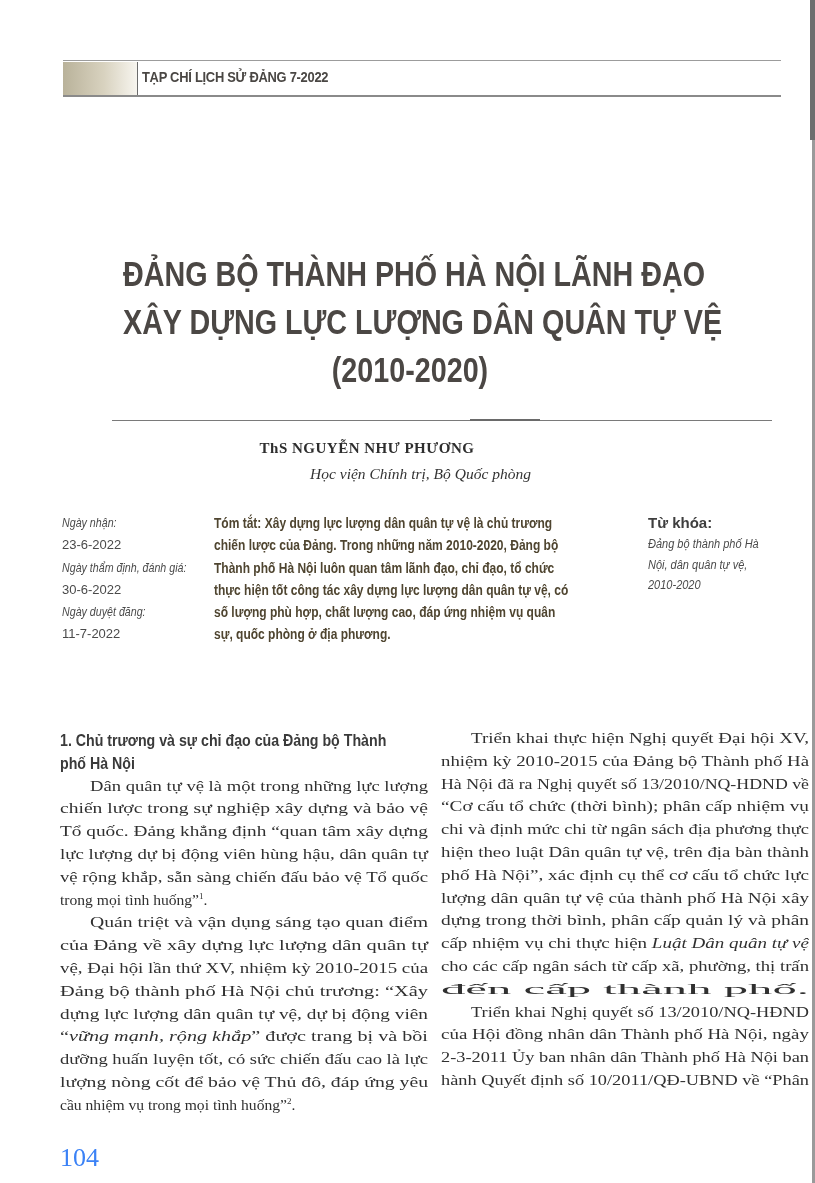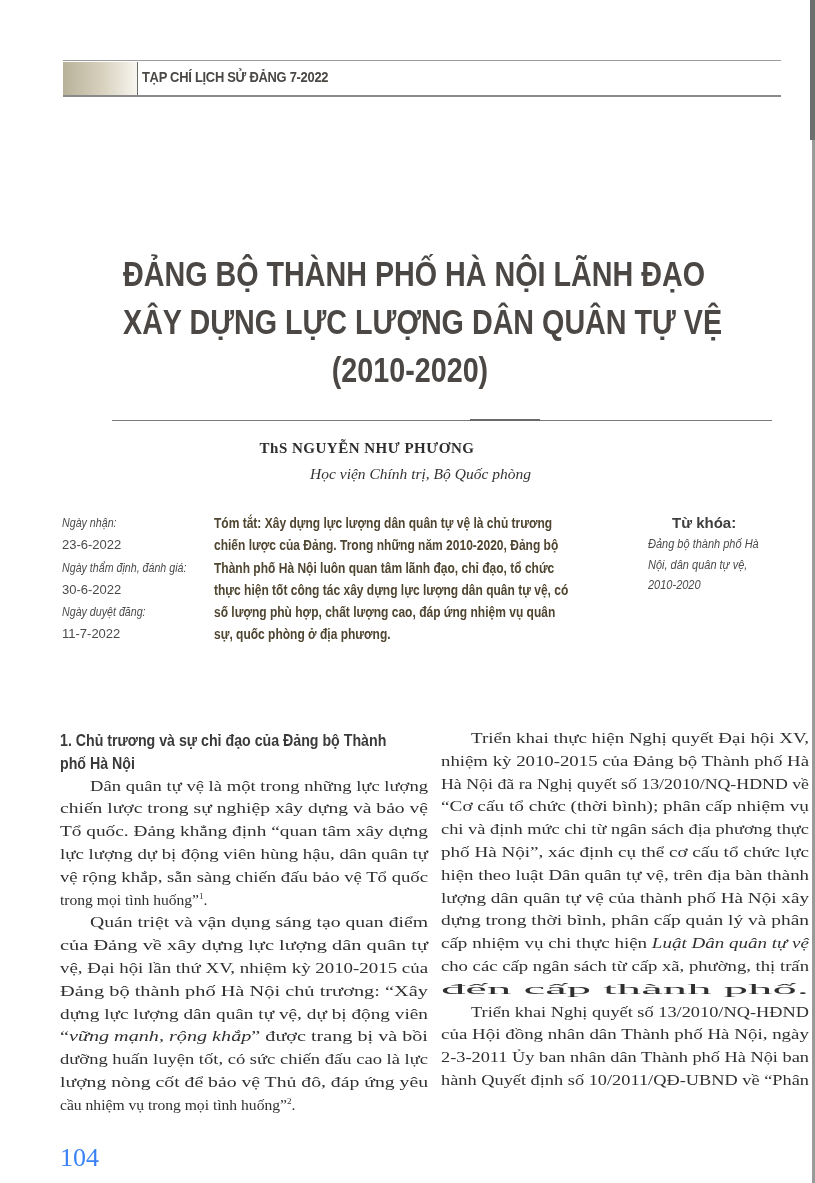--- a/index.html
+++ b/index.html
@@ -40,21 +40,21 @@
   .dates .lbl { display: block; font-style: italic; white-space: nowrap; transform: scaleX(0.82); transform-origin: left center; }
   .dates .val { display: block; white-space: nowrap; }
 
   
   .abstract { position: absolute; left: 214px; top: 512px; width: 420px;
     font-family: "Liberation Sans", sans-serif; font-weight: bold; font-size: 14.3px; line-height: 22.3px; color: #4f4530; }
   .abstract .ln { display: block; white-space: nowrap; transform: scaleX(0.84); transform-origin: left center; }
 
   
   .kw { position: absolute; left: 648px; top: 512px; width: 150px; font-family: "Liberation Sans", sans-serif; color: #4a4a4a; }
-  .kw .kw-title { display: block; font-weight: bold; font-size: 15px; line-height: 22px; color: #3e3e3e; margin-left: 24px; }
+  .kw .kw-title { display: block; font-weight: bold; font-size: 15px; line-height: 22px; color: #3e3e3e; }
   .kw .kw-ln { display: block; font-style: italic; font-size: 12.5px; line-height: 20.5px; white-space: nowrap; transform: scaleX(0.88); transform-origin: left center; }
 
   
   .col { position: absolute; top: 695px; width: 368px; font-size: 15.6px; line-height: 22.8px; color: #303030; margin-top: 34px; }
   .col.left { left: 60px; }
   .col.right { left: 441px; top: 693px; }
   .sec-head { font-family: "Liberation Sans", sans-serif; font-weight: bold; font-size: 16.5px; line-height: 22.8px; color: #3a3a3a; }
   .sec-head .ln { display: block; white-space: nowrap; transform: scaleX(0.86); transform-origin: left center; }
   .col .ln { display: block; white-space: nowrap; text-align: justify; }
   .col .ind { padding-left: 30px; }
@@ -135,22 +135,22 @@
   <span class="ln"><span class="fit" style="transform: scaleX(1.2637);">lượng nòng cốt để bảo vệ Thủ đô, đáp ứng yêu</span></span>
   <span class="ln"><span>cầu nhiệm vụ trong mọi tình huống”</span><sup>2</sup>.</span>
 </div>
 
 <div class="col right">
   <span class="ln ind"><span class="fit" style="transform: scaleX(1.2145);">Triển khai thực hiện Nghị quyết Đại hội XV,</span></span>
   <span class="ln"><span class="fit" style="transform: scaleX(1.2047);">nhiệm kỳ 2010-2015 của Đảng bộ Thành phố Hà</span></span>
   <span class="ln"><span class="fit" style="transform: scaleX(1.1421);">Hà Nội đã ra Nghị quyết số 13/2010/NQ-HDND về</span></span>
   <span class="ln"><span class="fit" style="transform: scaleX(1.2341);">“Cơ cấu tổ chức (thời bình); phân cấp nhiệm vụ</span></span>
   <span class="ln"><span class="fit" style="transform: scaleX(1.1784);">chi và định mức chi từ ngân sách địa phương thực</span></span>
+  <span class="ln"><span class="fit" style="transform: scaleX(1.2097);">hiện theo luật Dân quân tự vệ, trên địa bàn thành</span></span>
   <span class="ln"><span class="fit" style="transform: scaleX(1.2245);">phố Hà Nội”, xác định cụ thể cơ cấu tổ chức lực</span></span>
-  <span class="ln"><span class="fit" style="transform: scaleX(1.2097);">hiện theo luật Dân quân tự vệ, trên địa bàn thành</span></span>
   <span class="ln"><span class="fit" style="transform: scaleX(1.2279);">lượng dân quân tự vệ của thành phố Hà Nội xây</span></span>
   <span class="ln"><span class="fit" style="transform: scaleX(1.2449);">dựng trong thời bình, phân cấp quản lý và phân</span></span>
   <span class="ln"><span class="fit" style="transform: scaleX(1.2188);"><span>cấp nhiệm vụ chi thực hiện </span><i>Luật Dân quân tự vệ</i></span></span>
   <span class="ln"><span class="fit" style="transform: scaleX(1.1969);">cho các cấp ngân sách từ cấp xã, phường, thị trấn</span></span>
   <span class="ln"><span class="fit" style="transform: scaleX(3.124);">đến cấp thành phố.</span></span>
   <span class="ln ind"><span class="fit" style="transform: scaleX(1.1758);">Triển khai Nghị quyết số 13/2010/NQ-HĐND</span></span>
   <span class="ln"><span class="fit" style="transform: scaleX(1.215);">của Hội đồng nhân dân Thành phố Hà Nội, ngày</span></span>
   <span class="ln"><span class="fit" style="transform: scaleX(1.1753);">2-3-2011 Ủy ban nhân dân Thành phố Hà Nội ban</span></span>
   <span class="ln"><span class="fit" style="transform: scaleX(1.1757);">hành Quyết định số 10/2011/QĐ-UBND về “Phân</span></span>
 </div>

